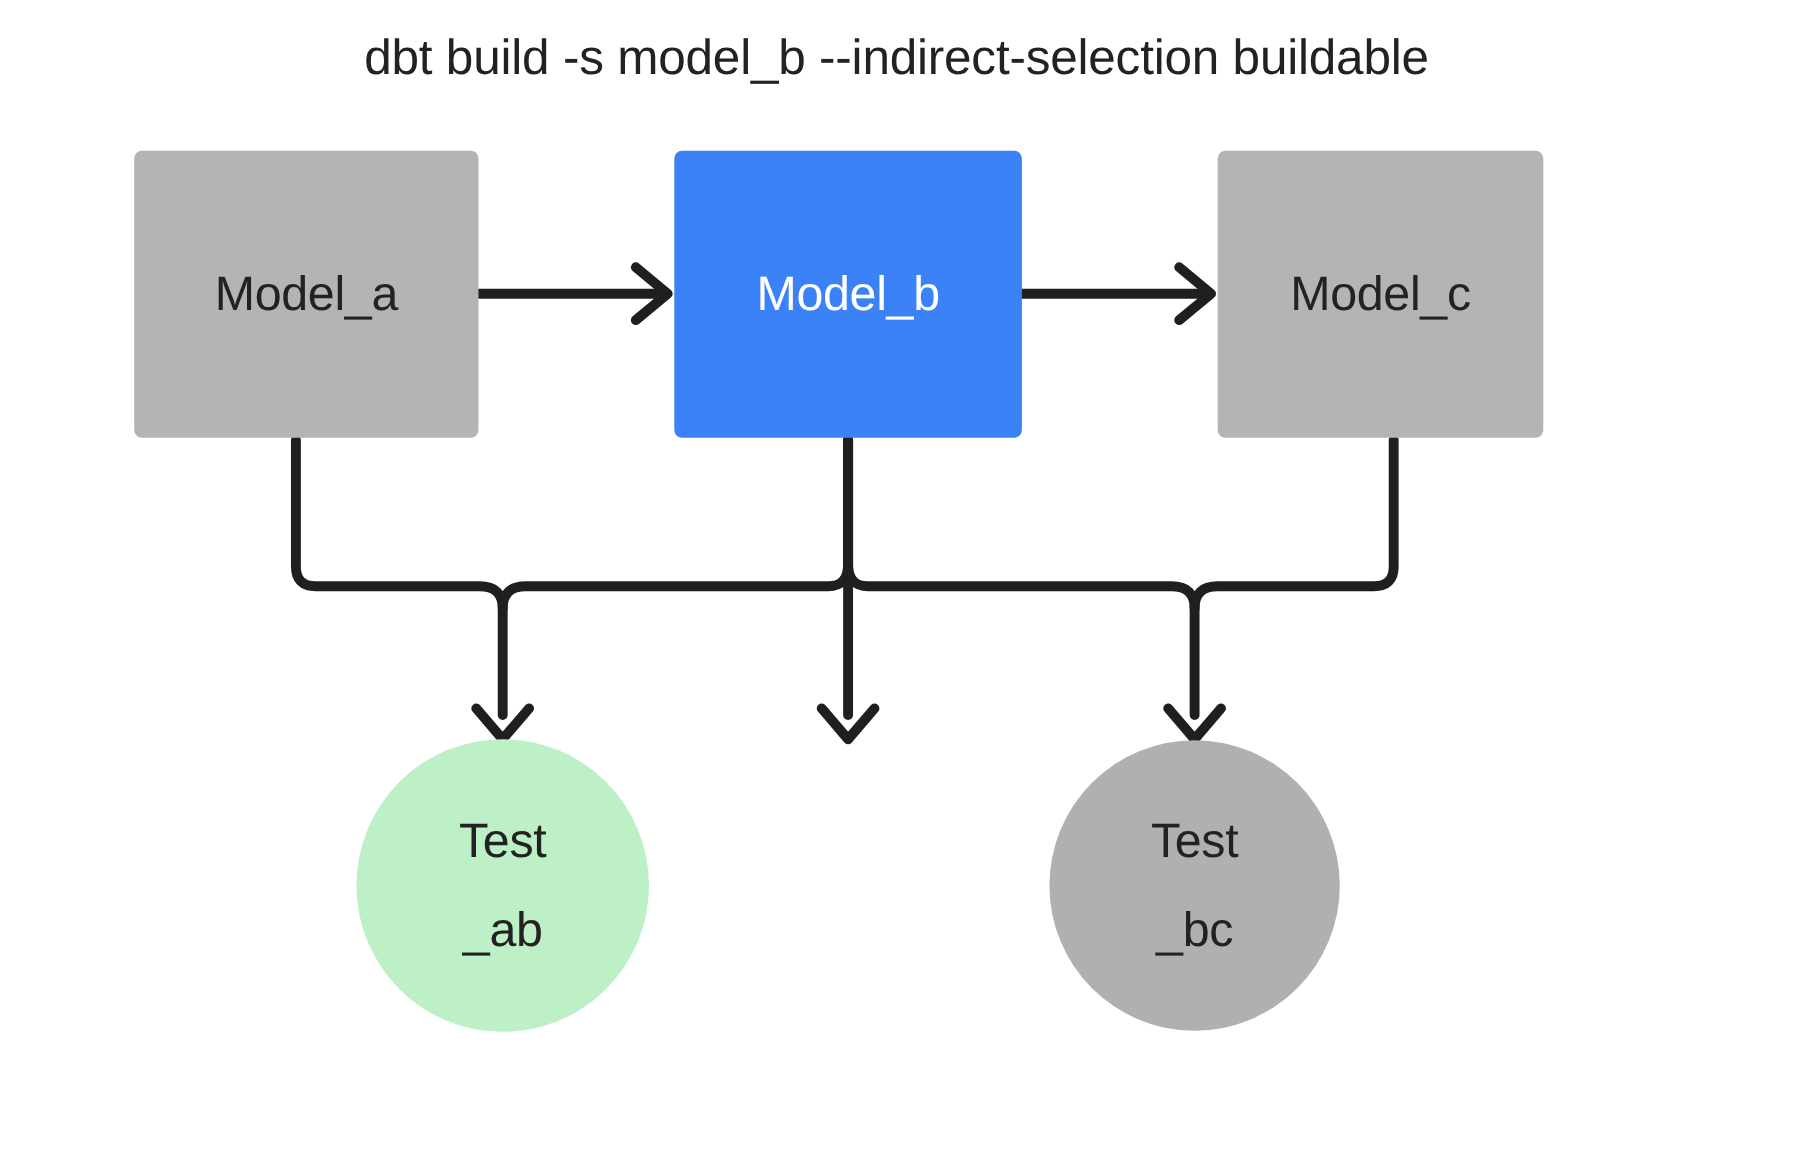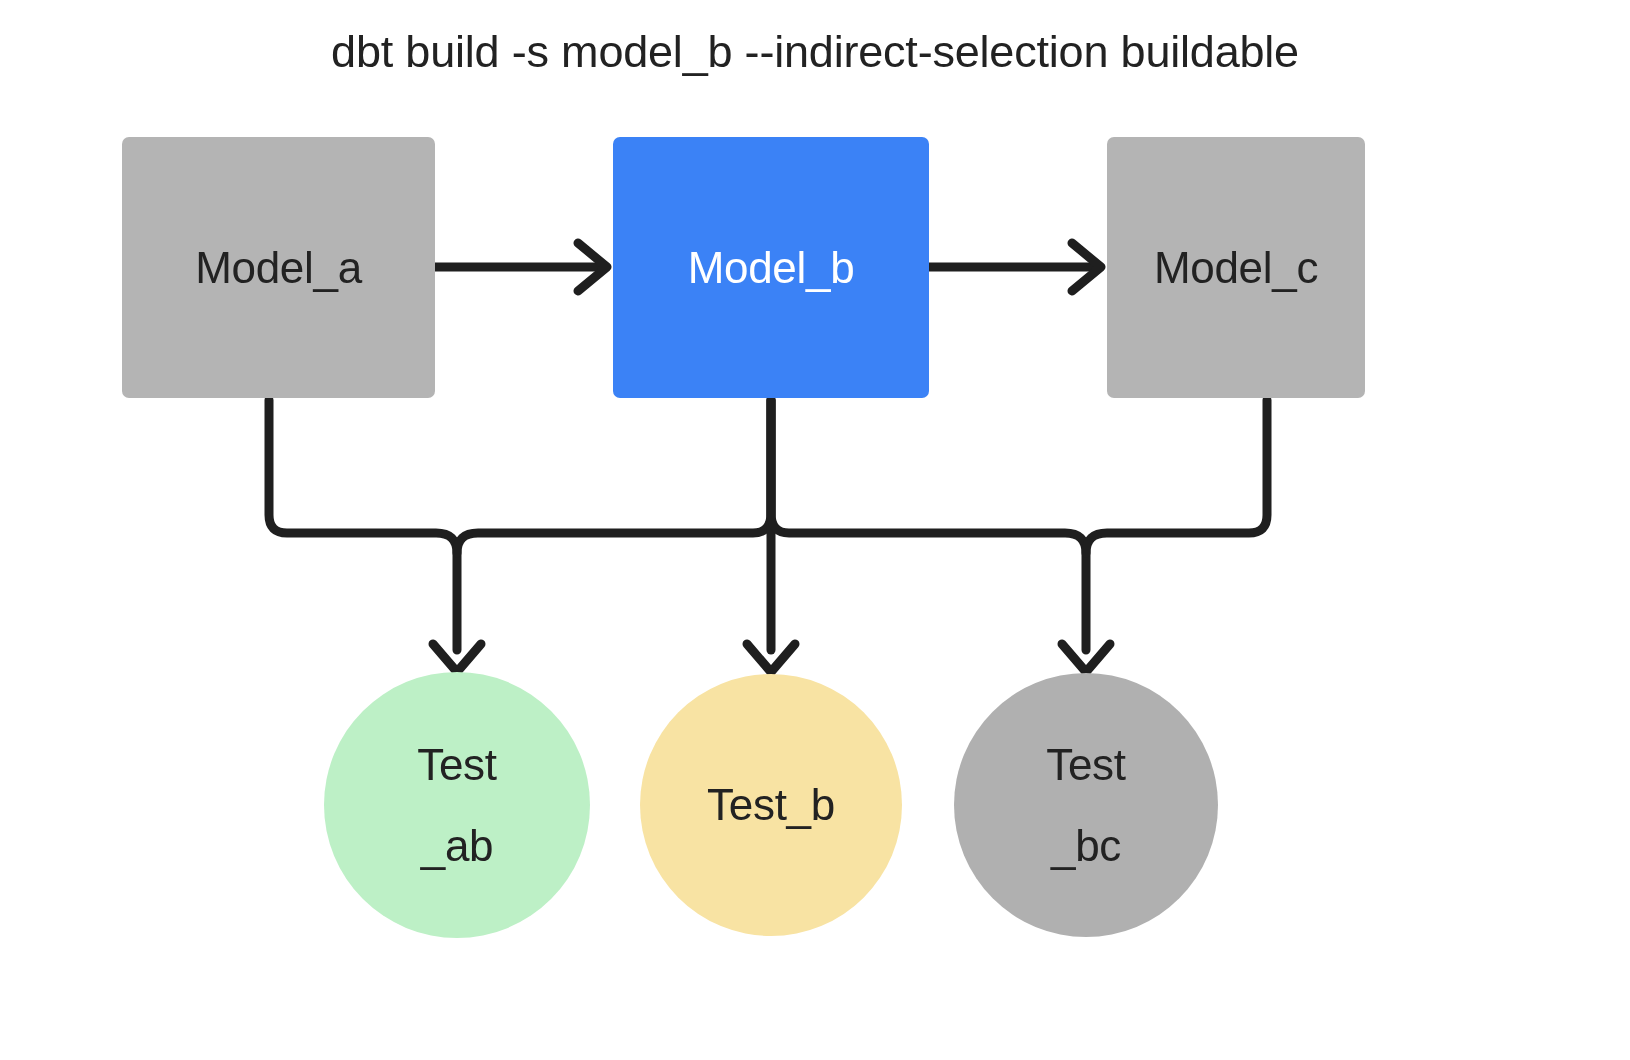--- a/index.html
+++ b/index.html
@@ -118,32 +118,28 @@
   </svg>
 
   <div class="model-node" style="left:122px; top:137px; width:313px; height:261px; background:#b4b4b4; color:#222222;justify-content:center;">
     <span>Model_a</span>
   </div>
 
   <div class="model-node" style="left:613px; top:137px; width:316px; height:261px; background:#3b82f6; color:#ffffff;">
     <span>Model_b</span>
   </div>
 
-  <div class="model-node" style="left:1107px; top:137px; width:258px; height:261px; background:#b4b4b4; color:#222222;">
+  <div class="model-node" style="left:1107px; top:137px; width:296px; height:261px; background:#b4b4b4; color:#222222;">
     <span>Model_c</span>
   </div>
 
   <div class="test-node" style="left:324px; top:672px; width:266px; height:266px; background:#bdf0c6; color:#222222;">
     <span class="line1">Test</span>
     <span class="line2">_ab</span>
   </div>
 
-  <div class="test-node single-line" style="left:640px; top:674px; width:262px; height:262px; background:#f8e3a3; color:#222222;">
-    <span class="line1">Test_b</span>
-
-  </div>
 
   <div class="test-node" style="left:954px; top:673px; width:264px; height:264px; background:#b0b0b0; color:#222222;">
     <span class="line1">Test</span>
     <span class="line2">_bc</span>
   </div>
 
 </div>
 
 </body></html>

